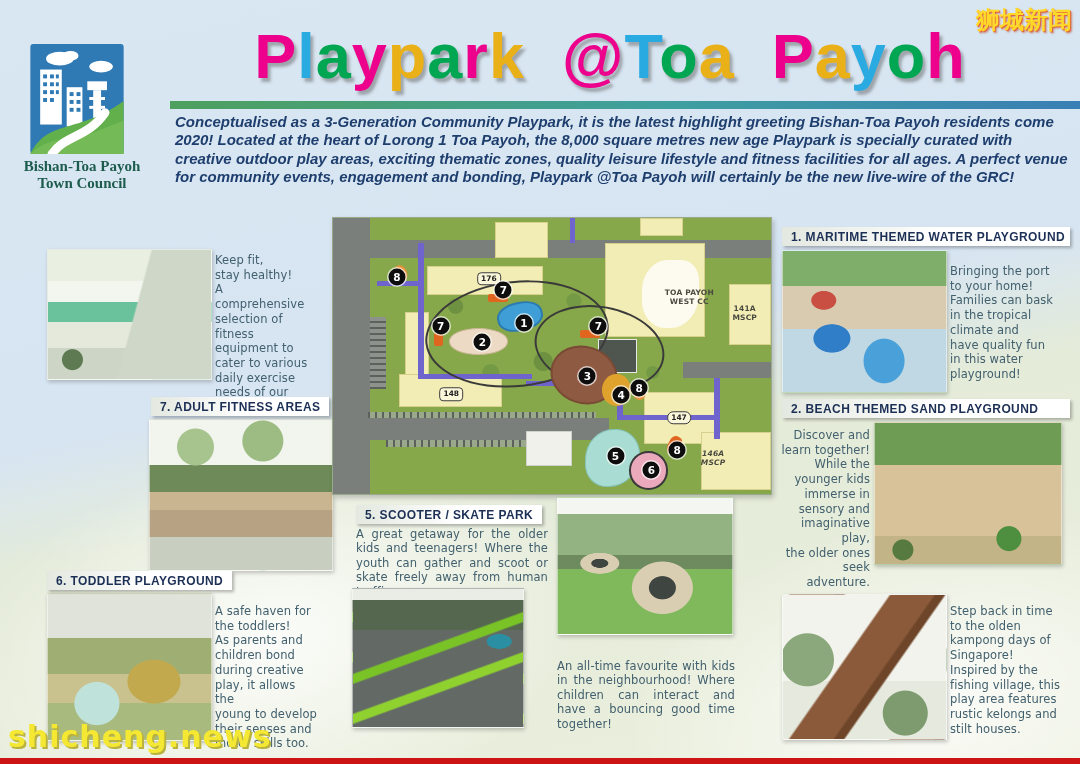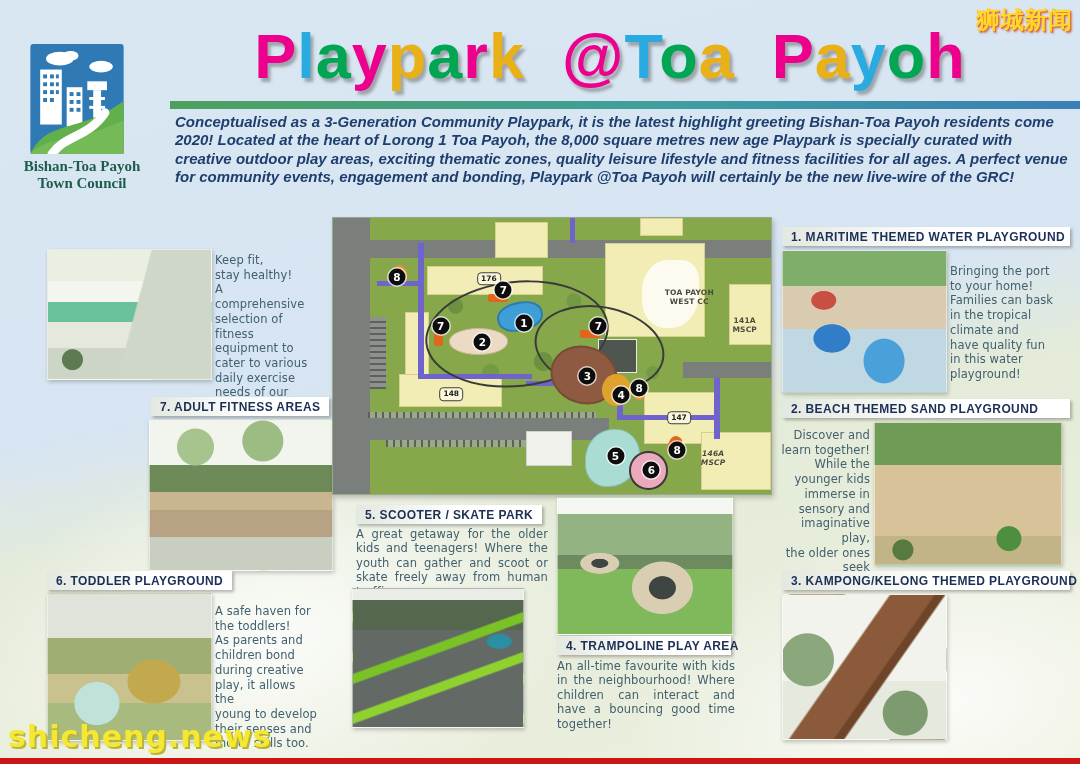--- a/index.html
+++ b/index.html
@@ -275,26 +275,26 @@
     <div class="zone z6"></div>
     <div class="zone z7a"></div>
     <div class="zone z7b"></div>
     <div class="zone z7c"></div>
     <div class="zone z8a"></div>
     <div class="zone z8b"></div>
     <div class="zone z8c"></div>
     <div id="map-badges">
         <span class="badge" style="left: 35.6%; top: 22%;">176</span>
         <span class="badge" style="left: 27%; top: 63.9%;">148</span>
-        <span class="badge" style="left: 79%; top: 72.3%;">147</span>
+        <span class="badge" style="left: 79%; top: 72.3%; border-radius: 6px;">147</span>
       </div>
     <div id="map-labels">
         <span class="maplabel" style="left: 77.7%; top: 28.8%; margin-left: 16px;">TOA PAYOH
 WEST CC</span>
-        <span class="maplabel" style="left: 94%; top: 34.3%; margin-top: 12px;">141A
+        <span class="maplabel" style="left: 94%; top: 34.3%;">141A
 MSCP</span>
         <span class="maplabel" style="left: 86.8%; top: 86.9%; font-style: italic;">146A
 MSCP</span>
       </div>
     <div id="map-markers">
         <div class="mk" style="left: 14.6%; top: 21.4%;">8</div>
         <div class="mk" style="left: 38.9%; top: 26%;">7</div>
         <div class="mk" style="left: 24.6%; top: 39.3%;">7</div>
         <div class="mk" style="left: 43.6%; top: 38.1%;">1</div>
         <div class="mk" style="left: 34.1%; top: 45%;">2</div>
@@ -306,21 +306,20 @@
         <div class="mk" style="left: 72.7%; top: 91.4%;">6</div>
         <div class="mk" style="left: 78.6%; top: 83.9%;">8</div>
       </div>
   </div>
 
   <div class="hdr hdr-s5">5. SCOOTER / SKATE PARK</div>
   <div class="body-txt just txt-s5">A great getaway for the older kids and teenagers! Where the youth can gather and scoot or skate freely away from human traffic.</div>
   <div class="img img-scooter"></div>
 
   <div class="img img-trampoline"></div>
-  <div class="hdr hdr-s4">4. TRAMPOLINE PLAY AREA</div>
   <div class="body-txt just txt-s4">An all-time favourite with kids in the neighbourhood! Where children can interact and have a bouncing good time together!</div>
 
   <div class="hdr hdr-wide hdr-s1">1. MARITIME THEMED WATER PLAYGROUND</div>
   <div class="img img-maritime"></div>
   <div class="body-txt txt-s1">Bringing the port
 to your home!
 Families can bask
 in the tropical
 climate and
 have quality fun
@@ -332,18 +331,26 @@
   <div class="body-txt ralign txt-s2">Discover and
 learn together!
 While the
 younger kids
 immerse in
 sensory and
 imaginative play,
 the older ones
 seek adventure.</div>
 
-  <div class="hdr hdr-wide hdr-s3">3. KAMPONG/KELONG THEMED PLAYGROUND</div>
   <div class="img img-kampong"></div>
+  <div class="body-txt txt-s3">Step back in time
+to the olden
+kampong days of
+Singapore!
+Inspired by the
+fishing village, this
+play area features
+rustic kelongs and
+stilt houses.</div>
 
   <div class="wm-bl">shicheng.news</div>
   <div class="bottom-bar"></div>
 </div>
 
 </body></html>

